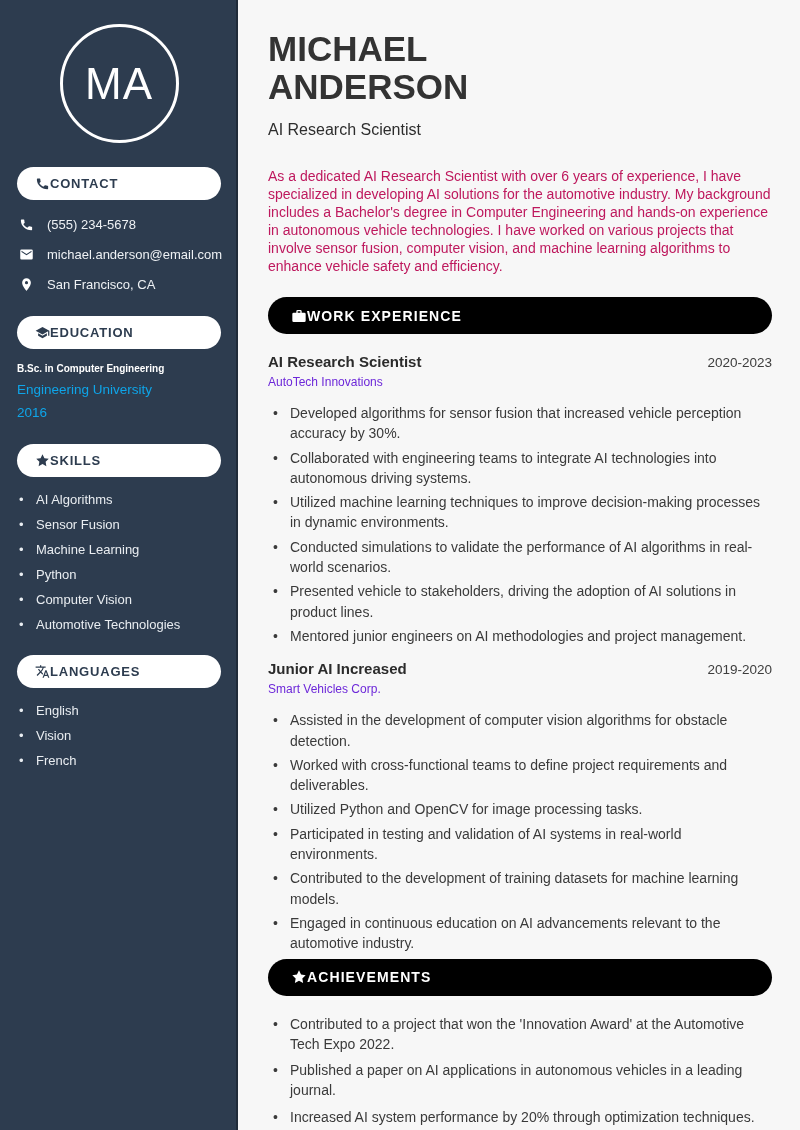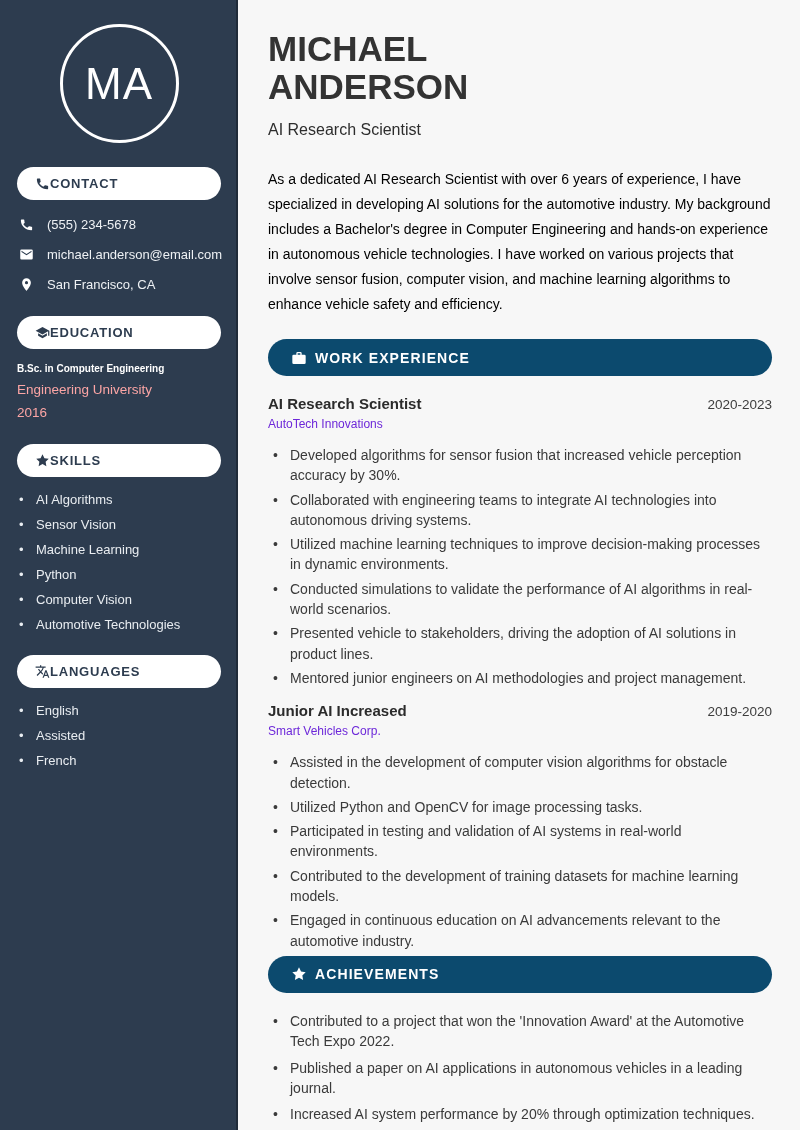--- a/index.html
+++ b/index.html
@@ -49,52 +49,52 @@
   .contact-row {
     display: flex; align-items: center; gap: 13px;
     color: #eef1f4; font-size: 13px;
     margin-bottom: 15px;
     text-align: right;
   }
   .contact-row svg { width: 15px; height: 15px; flex: 0 0 15px; fill: #ffffff; }
 
   .edu-block { margin: 14px 17px 0 17px; color: #ffffff; }
   .edu-degree { font-size: 10px; font-weight: bold; margin-bottom: 8px; }
-  .edu-school, .edu-year { font-size: 13.5px; color: #fca5a5; font-weight: 400; margin-bottom: 8px; }
+  .edu-school, .edu-year { font-size: 13.5px; color: #0ea5e9; font-weight: 400; margin-bottom: 8px; }
 
   .side-list { list-style: none; margin: 16px 0 0 0; padding: 0 10px 0 19px; }
   .side-list li {
     position: relative;
     padding-left: 17px;
     color: #e9edf1; font-size: 13px; line-height: 13px;
     margin-bottom: 12px;
   }
   .side-list li::before { content: "\2022"; position: absolute; left: 0; top: 0; color: #e9edf1; }
 
   
   .main { flex: 1 1 auto; padding: 30px 28px 0 30px; }
   .name {
     font-size: 35px; line-height: 38px;
     font-weight: bold; color: #333333;
   }
   .name span { display: block; }
   .role { margin-top: 15px; font-size: 16px; color: #2d2d2d; }
   .summary {
     margin-top: 28px;
-    font-size: 14px; line-height: 25px;
-    color: #000000;
+    font-size: 14px; line-height: 18px;
+    color: #be185d;
   }
   .section-pill {
     margin-top: 22px;
     height: 37px;
-    background: #0c4a6e;
+    background: #000000;
     border-radius: 19px;
     color: #ffffff;
     display: flex; align-items: center;
-    gap: 8px;
+    gap: 0;
     padding: 0 20px 0 23px;
     font-size: 14px; font-weight: bold;
     letter-spacing: 1.1px;
   }
   .section-pill svg { width: 16px; height: 16px; flex: 0 0 16px; fill: #ffffff; }
 
   .job { margin-top: 19px; }
   .job + .job { margin-top: 14px; }
   .job-head { display: flex; justify-content: space-between; align-items: baseline; }
   .job-title { font-size: 15px; font-weight: bold; color: #2b2b2b; }
@@ -167,37 +167,37 @@
 
     <div class="side-pill">
       <svg viewBox="0 0 24 24">
           <path d="m12 2 3.09 6.26L22 9.27l-5 4.87 1.18 6.88L12 17.77l-6.18 3.25L7 14.14 2 9.27l6.91-1.01L12 2z"></path>
         </svg>
       <span>SKILLS</span>
     </div>
     <ul class="side-list">
 
     <li>AI Algorithms</li>
-        <li>Sensor Vision</li>
+        <li>Sensor Fusion</li>
         <li>Machine Learning</li>
         <li>Python</li>
         <li>Computer Vision</li>
         <li>Automotive Technologies</li>
       </ul>
 
     <div class="side-pill">
       <svg viewBox="0 0 24 24">
           <path d="M12.87 15.07l-2.54-2.51.03-.03A17.52 17.52 0 0 0 14.07 6H17V4h-7V2H8v2H1v2h11.17C11.5 7.92 10.44 9.75 9 11.35 8.07 10.32 7.3 9.19 6.69 8h-2c.73 1.63 1.73 3.17 2.98 4.56l-5.09 5.02L4 19l5-5 3.11 3.11.76-2.04zM18.5 10h-2L12 22h2l1.12-3h4.75L21 22h2l-4.5-12zm-2.62 7 1.62-4.33L19.12 17h-3.24z"></path>
         </svg>
       <span>LANGUAGES</span>
     </div>
     <ul class="side-list">
 
     <li>English</li>
-        <li>Assisted</li>
+        <li>Vision</li>
         <li>French</li>
       </ul>
 
   </aside>
 
   <main class="main">
 
     <h1 class="name">
       <span>MICHAEL</span>
       <span>ANDERSON</span>
@@ -232,20 +232,21 @@
 
     <div class="job">
       <div class="job-head">
         <span class="job-title">Junior AI Increased</span>
         <span class="job-dates">2019-2020</span>
       </div>
       <div class="company">Smart Vehicles Corp.</div>
       <ul class="bullets">
 
       <li>Assisted in the development of computer vision algorithms for obstacle detection.</li>
+          <li>Worked with cross-functional teams to define project requirements and deliverables.</li>
           <li>Utilized Python and OpenCV for image processing tasks.</li>
           <li>Participated in testing and validation of AI systems in real-world environments.</li>
           <li>Contributed to the development of training datasets for machine learning models.</li>
           <li>Engaged in continuous education on AI advancements relevant to the automotive industry.</li>
         </ul>
     </div>
 
     <div class="section-pill ach-pill">
       <svg viewBox="0 0 24 24">
           <path d="m12 2 3.09 6.26L22 9.27l-5 4.87 1.18 6.88L12 17.77l-6.18 3.25L7 14.14 2 9.27l6.91-1.01L12 2z"></path>

